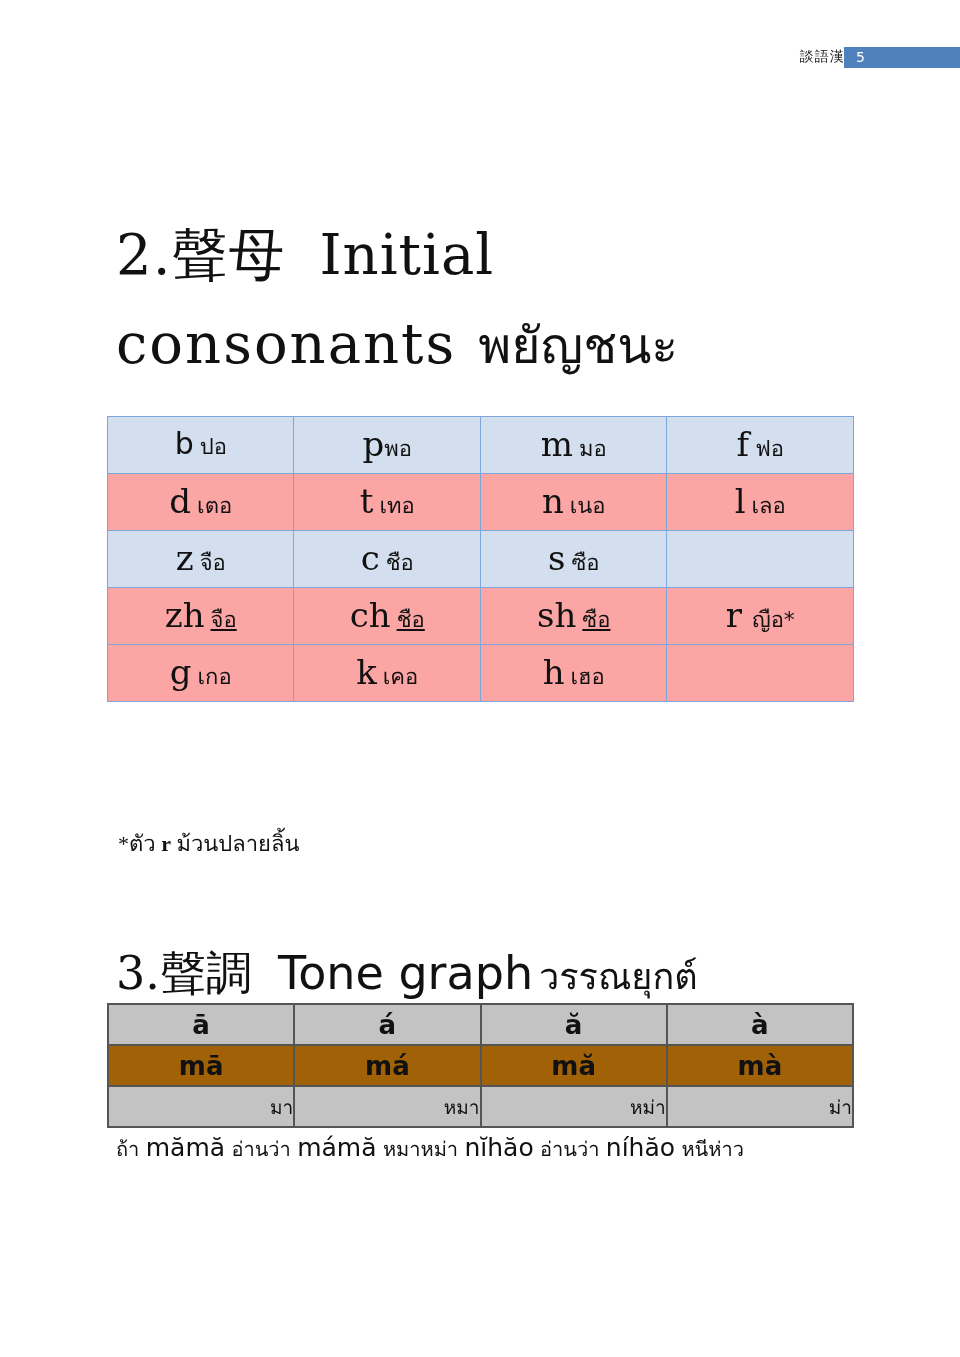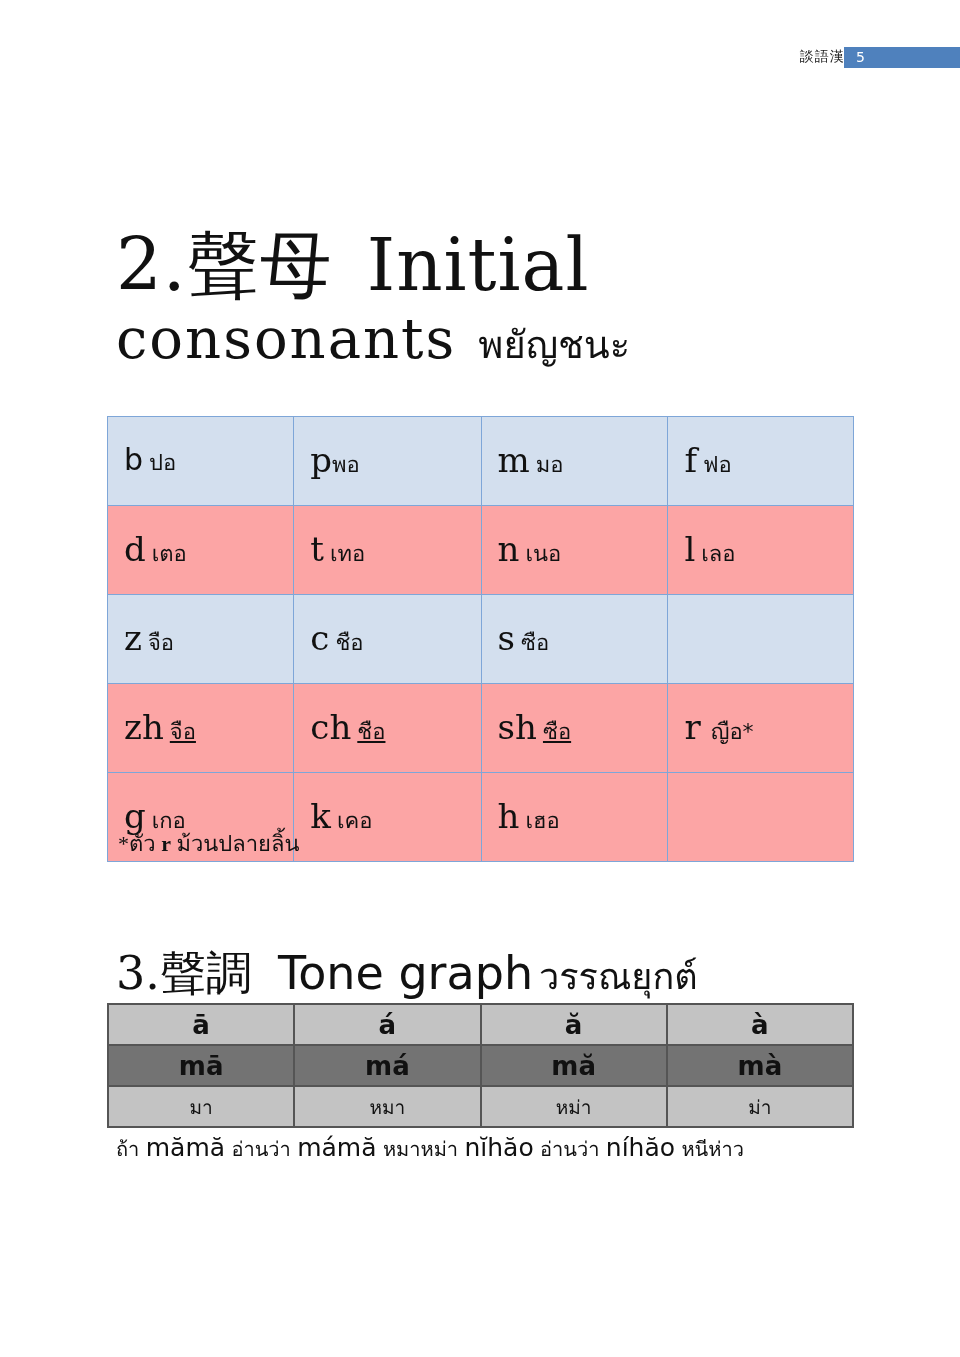--- a/index.html
+++ b/index.html
@@ -2,46 +2,46 @@
 <html><head>
 <meta charset="utf-8">
 <style>
   html, body { margin: 0; padding: 0; background: #ffffff; }
   body { width: 960px; height: 1357px; position: relative; overflow: hidden; font-family: "DejaVu Serif", serif; color: #111; }
   .header { position: absolute; top: 47px; left: 0; width: 960px; height: 22px; padding-left: 41px; }
   .header-title { position: absolute; right: 126px; top: 1px; font-family: "DejaVu Serif", serif; font-size: 14px; color: #222; letter-spacing: 1px; }
   .page-num-box { position: absolute; left: 844px; top: 0; width: 116px; height: 21px; background: #4f81bd; }
   .page-num { position: absolute; left: 12px; top: 2px; font-family: "DejaVu Sans", sans-serif; font-size: 14px; color: #ffffff; }
 
-  .h2-line1 { position: absolute; left: 116px; top: 218px; font-family: "DejaVu Serif", serif; font-size: 72px; font-weight: normal; letter-spacing: 1px; color: #111; white-space: nowrap; }
+  .h2-line1 { position: absolute; left: 116px; top: 218px; font-family: "DejaVu Serif", serif; font-size: 56px; font-weight: normal; letter-spacing: 1px; color: #111; white-space: nowrap; }
   .h2-line1 .gap { display: inline-block; width: 34px; }
   .h2-line2 { position: absolute; left: 116px; top: 306px; font-family: "DejaVu Serif", serif; font-size: 56px; letter-spacing: 2px; color: #111; white-space: nowrap; }
-  .h2-line2 .thai { font-size: 38px; margin-left: 22px; letter-spacing: 0; }
+  .h2-line2 .thai { font-size: 50px; margin-left: 22px; letter-spacing: 0; }
 
   table.cons { position: absolute; left: 107px; top: 416px; border-collapse: collapse; width: 747px; }
-  table.cons td { width: 186px; height: 56px; border: 1.5px solid #7ea6d8; text-align: left; vertical-align: middle; padding: 16px; }
+  table.cons td { width: 186px; height: 56px; border: 1.5px solid #7ea6d8; text-align: center; vertical-align: middle; padding: 0; }
   table.cons tr.light td { background: #d3dfee; }
   table.cons tr.dark td { background: #fca5a5; }
   .lat { font-family: "DejaVu Serif", serif; font-size: 34px; color: #111; }
   .lat.sans { font-family: "DejaVu Sans", sans-serif; font-size: 30px; }
   .th { font-family: "DejaVu Sans", sans-serif; font-size: 22px; color: #111; margin-left: 6px; }
   .th.u { text-decoration: underline; }
 
   .note { position: absolute; left: 118px; top: 826px; font-family: Liberation Serif, serif; font-size: 22px; color: #111; white-space: nowrap; }
   .note b { font-weight: bold; }
 
   .h3 { position: absolute; left: 116px; top: 895px; font-family: "DejaVu Sans", sans-serif; font-size: 46px; color: #111; white-space: nowrap; margin-top: 48px; }
   .h3 .cjk { font-family: "DejaVu Serif", serif; margin-right: 26px; }
   .h3 .thai { font-size: 36px; margin-left: 6px; }
 
   table.tone { position: absolute; left: 107px; top: 1003px; border-collapse: collapse; width: 747px; }
   table.tone td { width: 186px; border: 2px solid #555; text-align: center; vertical-align: middle; padding: 0; font-family: "DejaVu Sans", sans-serif; color: #111; }
   table.tone tr.r1 td { background: #c3c3c3; height: 39px; font-size: 26px; font-weight: bold; }
-  table.tone tr.r2 td { background: #737373; height: 39px; font-size: 26px; font-weight: bold; }
-  table.tone tr.r3 td { background: #c3c3c3; height: 39px; font-size: 19px; }
+  table.tone tr.r2 td { background: #a16207; height: 39px; font-size: 26px; font-weight: bold; }
+  table.tone tr.r3 td { background: #c3c3c3; height: 39px; font-size: 19px; text-align: right; }
 
   .example { position: absolute; left: 116px; top: 1133px; font-family: "DejaVu Sans", sans-serif; font-size: 20px; color: #111; white-space: nowrap; text-align: center; }
   .example .py { font-size: 25px; }
 </style>
 </head>
 <body>
 
 <div class="header">
   <span class="header-title">談語漢語 1</span>
   <div class="page-num-box">

